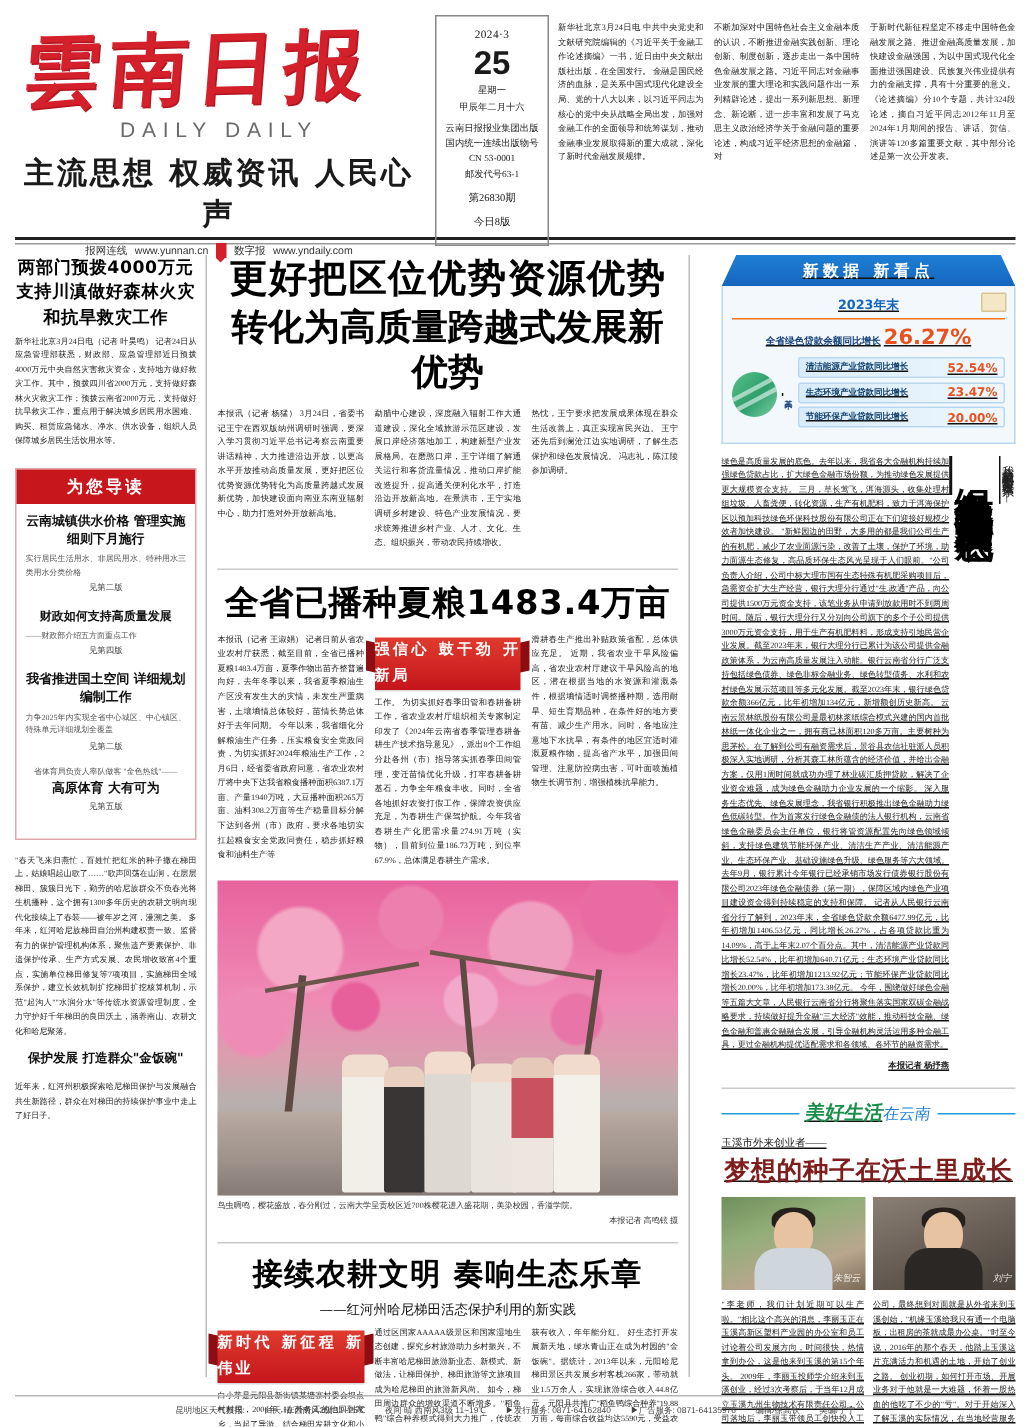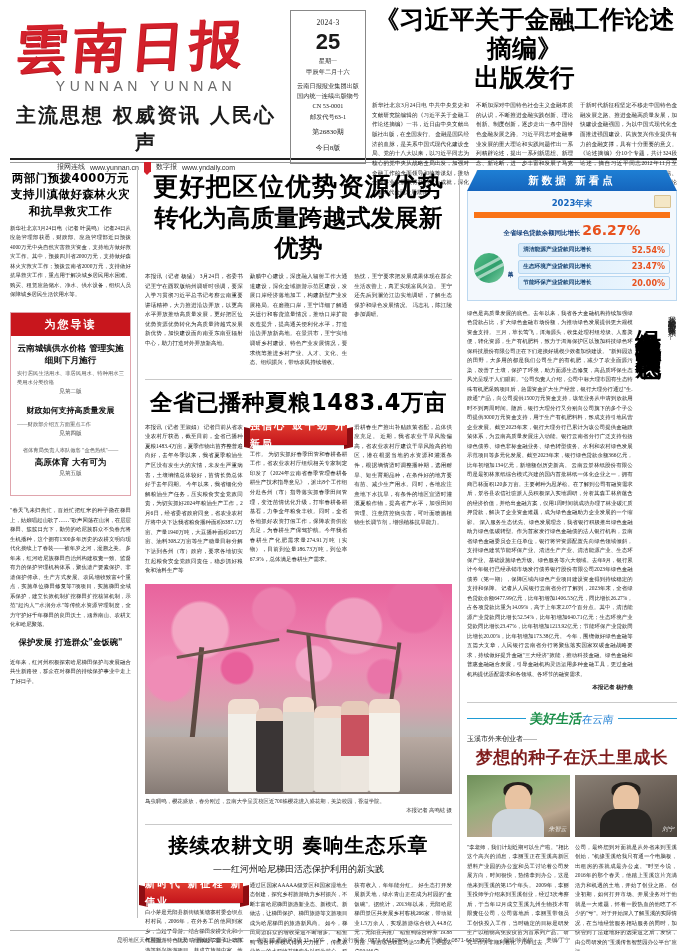--- a/index.html
+++ b/index.html
@@ -61,21 +61,21 @@
   .lead-cols{display:flex;gap:7px;margin-top:9px;}
   .lead-cols .col{flex:1;font-size:5.6px;line-height:1.72;text-align:justify;color:#222;}
 
   .rule-thick{border-top:2px solid #222;margin:6px 0 0 0;}
   .rule-thin{border-top:1px solid #999;margin:2px 0 0 0;}
 
   
   .body-grid{display:flex;margin-top:7px;height:748px;}
   .col-left{width:128px;flex:0 0 128px;padding-right:6px;box-sizing:border-box;border-right:1px solid #bdbdbd;}
   .col-mid{flex:1;padding:0 7px;box-sizing:border-box;}
-  .col-right{width:218px;flex:0 0 218px;padding-left:7px;box-sizing:border-box;border-left:1px solid #bdbdbd;}
+  .col-right{width:218px;flex:0 0 218px;padding-left:21px;box-sizing:border-box;border-left:1px solid #bdbdbd;text-decoration:underline;}
 
   
   .topstory{padding-bottom:4px;}
   .topstory .kicker{text-align:center;font-size:9.5px;color:#111;margin-bottom:4px;font-family:"DejaVu Serif",serif;}
   .topstory h1{
     margin:0;text-align:center;
     font-family:"DejaVu Sans","Liberation Sans",sans-serif;
     font-weight:bold;font-size:25.5px;line-height:1.28;letter-spacing:1px;color:#000;
   }
   .topstory h1 .ln2{display:block;font-size:24px;letter-spacing:0px;}
@@ -88,21 +88,21 @@
   
   .h2story h2{
     margin:9px 0 0;text-align:center;
     font-family:"DejaVu Sans","Liberation Sans",sans-serif;
     font-weight:bold;font-size:22.5px;letter-spacing:.5px;color:#000;line-height:1.2;
   }
   .sub-grid{display:flex;gap:7px;margin-top:7px;}
   .sub-grid .c{flex:1;font-size:5.5px;line-height:1.74;text-align:justify;color:#222;}
 
   .ribbon{
-    position:relative;height:20px;margin:2px 0 5px 0;
+    position:relative;height:35px;margin:2px 0 5px 0;
     background:linear-gradient(180deg,#e03b2e 0%,#c4151c 100%);
     display:flex;align-items:center;justify-content:center;
     color:#fff;font-weight:bold;font-size:10px;letter-spacing:2px;
     font-family:"DejaVu Sans","Liberation Sans",sans-serif;
     box-shadow:0 1px 0 rgba(0,0,0,.15);
   }
   .ribbon:before,.ribbon:after{
     content:"";position:absolute;top:3px;width:9px;height:20px;background:#8e0d12;z-index:-1;
   }
   .ribbon:before{left:-6px;transform:skewY(12deg);}
@@ -176,21 +176,21 @@
     padding:3.5px 0;font-family:"DejaVu Sans","Liberation Sans",sans-serif;
     clip-path:polygon(5% 0,95% 0,100% 100%,0 100%);
   }
   .info-body{
     position:relative;background:#f3f8fd;border:1px solid #bcd8f0;border-top:none;
     padding:7px 6px 7px 6px;display:flex;align-items:flex-start;
   }
   .info-main{flex:1;}
   .info-year{
     text-align:center;font-size:8.5px;font-weight:bold;color:#1565bd;
-    font-family:"DejaVu Sans","Liberation Sans",sans-serif;border-bottom:6px solid #f97316;padding-bottom:2px;
+    font-family:"DejaVu Sans","Liberation Sans",sans-serif;border-bottom:1px solid #f97316;padding-bottom:2px;
   }
   .info-top{display:flex;align-items:baseline;justify-content:center;gap:2px;margin:4px 0 5px;}
   .info-top .lbl{font-size:6.4px;font-weight:bold;color:#14407a;}
   .info-top .val{font-size:14px;font-weight:bold;color:#e8521e;font-family:"DejaVu Sans","Liberation Sans",sans-serif;}
   .info-rows{display:flex;align-items:center;gap:4px;}
   .globe{
     width:30px;height:30px;flex:0 0 30px;border-radius:50%;
     background:linear-gradient(135deg,#57c08a 0%,#2f9f6d 55%,#7fd0a5 100%);
     position:relative;overflow:hidden;
   }
@@ -272,21 +272,21 @@
 </style>
 </head>
 <body>
 
 <div class="page">
 
   <div class="masthead">
 
     <div class="logo-block">
       <div class="logo-cn">雲南日报</div>
-      <div class="logo-en">YUNNAN YUNNAN</div>
+      <div class="logo-en">DAILY DAILY</div>
       <div class="logo-slogan">主流思想  权威资讯  人民心声</div>
       <div class="logo-sites">
         <span>报网连线</span>
         <span>www.yunnan.cn</span>
         <span class="site-flag"></span>
         <span>数字报</span>
         <span>www.yndaily.com</span>
       </div>
     </div>
 
@@ -298,24 +298,20 @@
       <div class="sep"></div>
       <div>云南日报报业集团出版</div>
       <div>国内统一连续出版物号</div>
       <div>CN 53-0001</div>
       <div>邮发代号63-1</div>
       <div class="big">第26830期</div>
       <div class="big">今日8版</div>
     </div>
 
     <div class="lead-block">
-      <div class="lead-title">
-        <span>《习近平关于金融工作论述摘编》</span>
-        <span class="l2">出版发行</span>
-      </div>
       <div class="lead-cols">
         <div class="col">新华社北京3月24日电 中共中央党史和文献研究院编辑的《习近平关于金融工作论述摘编》一书，近日由中央文献出版社出版，在全国发行。
 金融是国民经济的血脉，是关系中国式现代化建设全局、党的十八大以来，以习近平同志为核心的党中央从战略全局出发，加强对金融工作的全面领导和统筹谋划，推动金融事业发展取得新的重大成就，深化了新时代金融发展规律。</div>
         <div class="col">不断加深对中国特色社会主义金融本质的认识，不断推进金融实践创新、理论创新、制度创新，逐步走出一条中国特色金融发展之路。习近平同志对金融事业发展的重大理论和实践问题作出一系列精辟论述，提出一系列新思想、新理念、新论断，进一步丰富和发展了马克思主义政治经济学关于金融问题的重要论述，构成习近平经济思想的金融篇，对</div>
         <div class="col">于新时代新征程坚定不移走中国特色金融发展之路、推进金融高质量发展，加快建设金融强国，为以中国式现代化全面推进强国建设、民族复兴伟业提供有力的金融支撑，具有十分重要的意义。
 《论述摘编》分10个专题，共计324段论述，摘自习近平同志2012年11月至2024年1月期间的报告、讲话、贺信、演讲等120多篇重要文献，其中部分论述是第一次公开发表。</div>
       </div>
     </div>
   </div>
 
@@ -336,20 +332,26 @@
           <div class="g-item">
             <h4>云南城镇供水价格
 管理实施细则下月施行</h4>
             <p>实行居民生活用水、非居民用水、特种用水三类用水分类价格</p>
             <span class="pg">见第二版</span>
           </div>
           <div class="g-item">
             <h4 class="one">财政如何支持高质量发展</h4>
             <p>——财政部介绍五方面重点工作</p>
             <span class="pg">见第四版</span>
+          </div>
+          <div class="g-item">
+            <h4>我省推进国土空间
+详细规划编制工作</h4>
+            <p>力争2025年内实现全省中心城区、中心镇区、特殊单元详细规划全覆盖</p>
+            <span class="pg">见第二版</span>
           </div>
           <div class="g-item">
             <span class="pre">省体育局负责人率队做客
 "金色热线"——</span>
             <h4>高原体育 大有可为</h4>
             <span class="pg">见第五版</span>
           </div>
         </div>
       </div>
 

